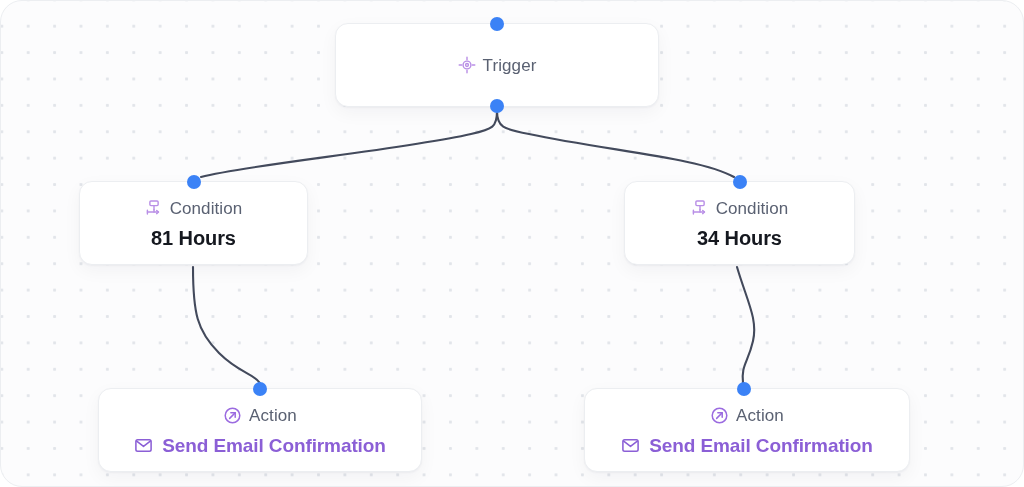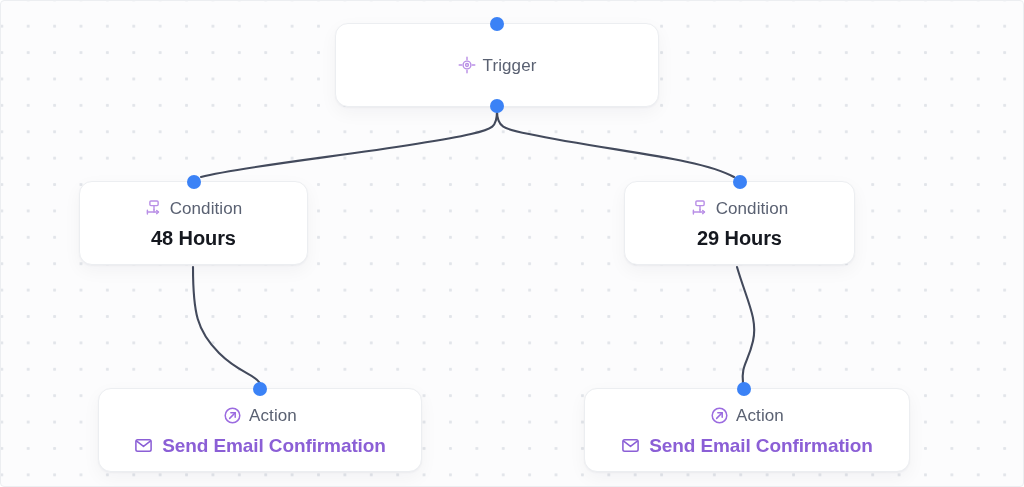--- a/index.html
+++ b/index.html
@@ -15,21 +15,21 @@
   }
 
   .canvas {
     position: absolute;
     left: 0;
     top: 0;
     width: 1024px;
     height: 487px;
     box-sizing: border-box;
     border: 1px solid #eceef1;
-    border-radius: 4px;
+    border-radius: 22px;
     background-color: #fcfcfd;
     background-image: radial-gradient(circle, #e2e5ea 1.35px, transparent 1.5px);
     background-size: 26.4px 26.4px;
     background-position: 14px 12px;
     overflow: hidden;
   }
 
   .edges {
     position: absolute;
     left: 0;
@@ -150,41 +150,41 @@
           <path d="M12 8.8v5.6"></path>
           <path d="M3.2 17.4h14.6"></path>
           <path d="M12 14.4v3"></path>
           <path d="M3.2 14.8v5.2"></path>
           <path d="M15.6 15.3l2.4 2.1-2.4 2.1"></path>
         </svg>
       </span>
       <span class="kind-label">Condition</span>
     </div>
 
-    <div class="node-title">48 Hours</div>
+    <div class="node-title">81 Hours</div>
   </div>
 
   <div class="node" id="node-cond-right">
     <div class="port" style="left:50%; top:0;"></div>
 
     <div class="node-kind">
       <span class="icon">
         <svg width="18" height="18" viewBox="0 0 24 24" fill="none" stroke="#b98fe6" stroke-width="1.9" stroke-linecap="round" stroke-linejoin="round">
           <rect x="6.5" y="2.6" width="11" height="6.2" rx="1.4"></rect>
           <path d="M12 8.8v5.6"></path>
           <path d="M3.2 17.4h14.6"></path>
           <path d="M12 14.4v3"></path>
           <path d="M3.2 14.8v5.2"></path>
           <path d="M15.6 15.3l2.4 2.1-2.4 2.1"></path>
         </svg>
       </span>
       <span class="kind-label">Condition</span>
     </div>
 
-    <div class="node-title">29 Hours</div>
+    <div class="node-title">34 Hours</div>
   </div>
 
   <div class="node" id="node-action-left">
     <div class="port" style="left:50%; top:0;"></div>
 
     <div class="node-kind">
       <span class="icon">
         <svg width="19" height="19" viewBox="0 0 24 24" fill="none" stroke="#9b6be0" stroke-width="1.9" stroke-linecap="round" stroke-linejoin="round">
           <circle cx="12" cy="12" r="9.2"></circle>
           <path d="M8.4 15.6 15.4 8.6"></path>

